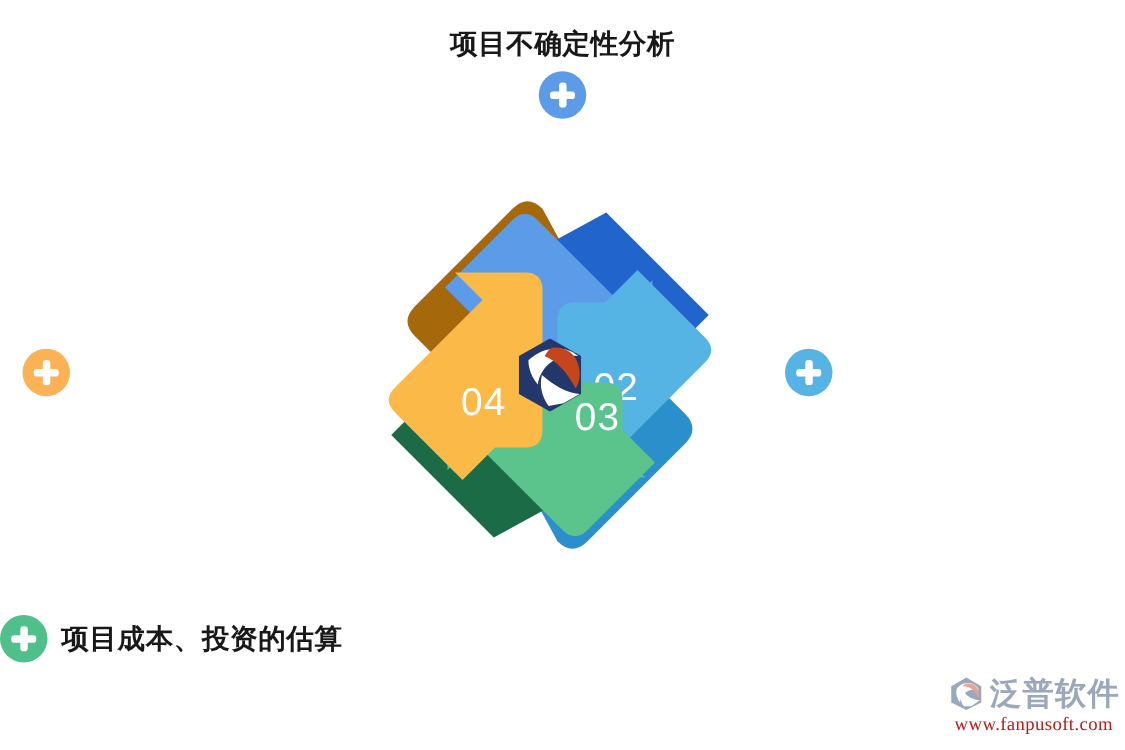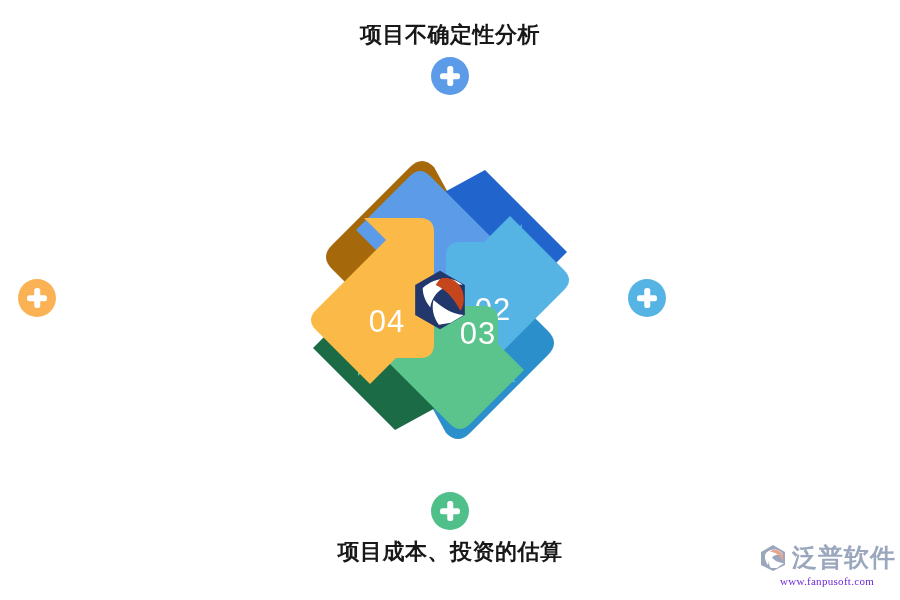--- a/index.html
+++ b/index.html
@@ -67,21 +67,21 @@
     left: 0;
     right: 0;
     top: 24px;
     flex-direction: column;
     gap: 11px;
   }
   #label-bottom {
     left: 0;
     right: 0;
     top: 492px;
-    flex-direction: column;
+    flex-direction: row;
     gap: 11px;
   }
   #label-left {
     left: 18px;
     top: 279px;
   }
   #label-right {
     left: 628px;
     top: 279px;
   }
@@ -121,22 +121,22 @@
     gap: 4px;
   }
   #watermark-name {
     font-size: 25px;
     font-weight: bold;
     color: #9aa7bd;
     line-height: 1;
     letter-spacing: 1px;
   }
   #watermark-url {
-    font-size: 11px;
-    color: #6d28d9;
+    font-size: 15px;
+    color: #b91c1c;
     font-family: "Liberation Serif", "DejaVu Serif", serif;
     letter-spacing: 0.3px;
     margin-top: 3px;
   }
 </style>
 </head>
 <body>
 
 <div class="label-group" id="label-top">
   <div class="label-text">项目不确定性分析</div>

